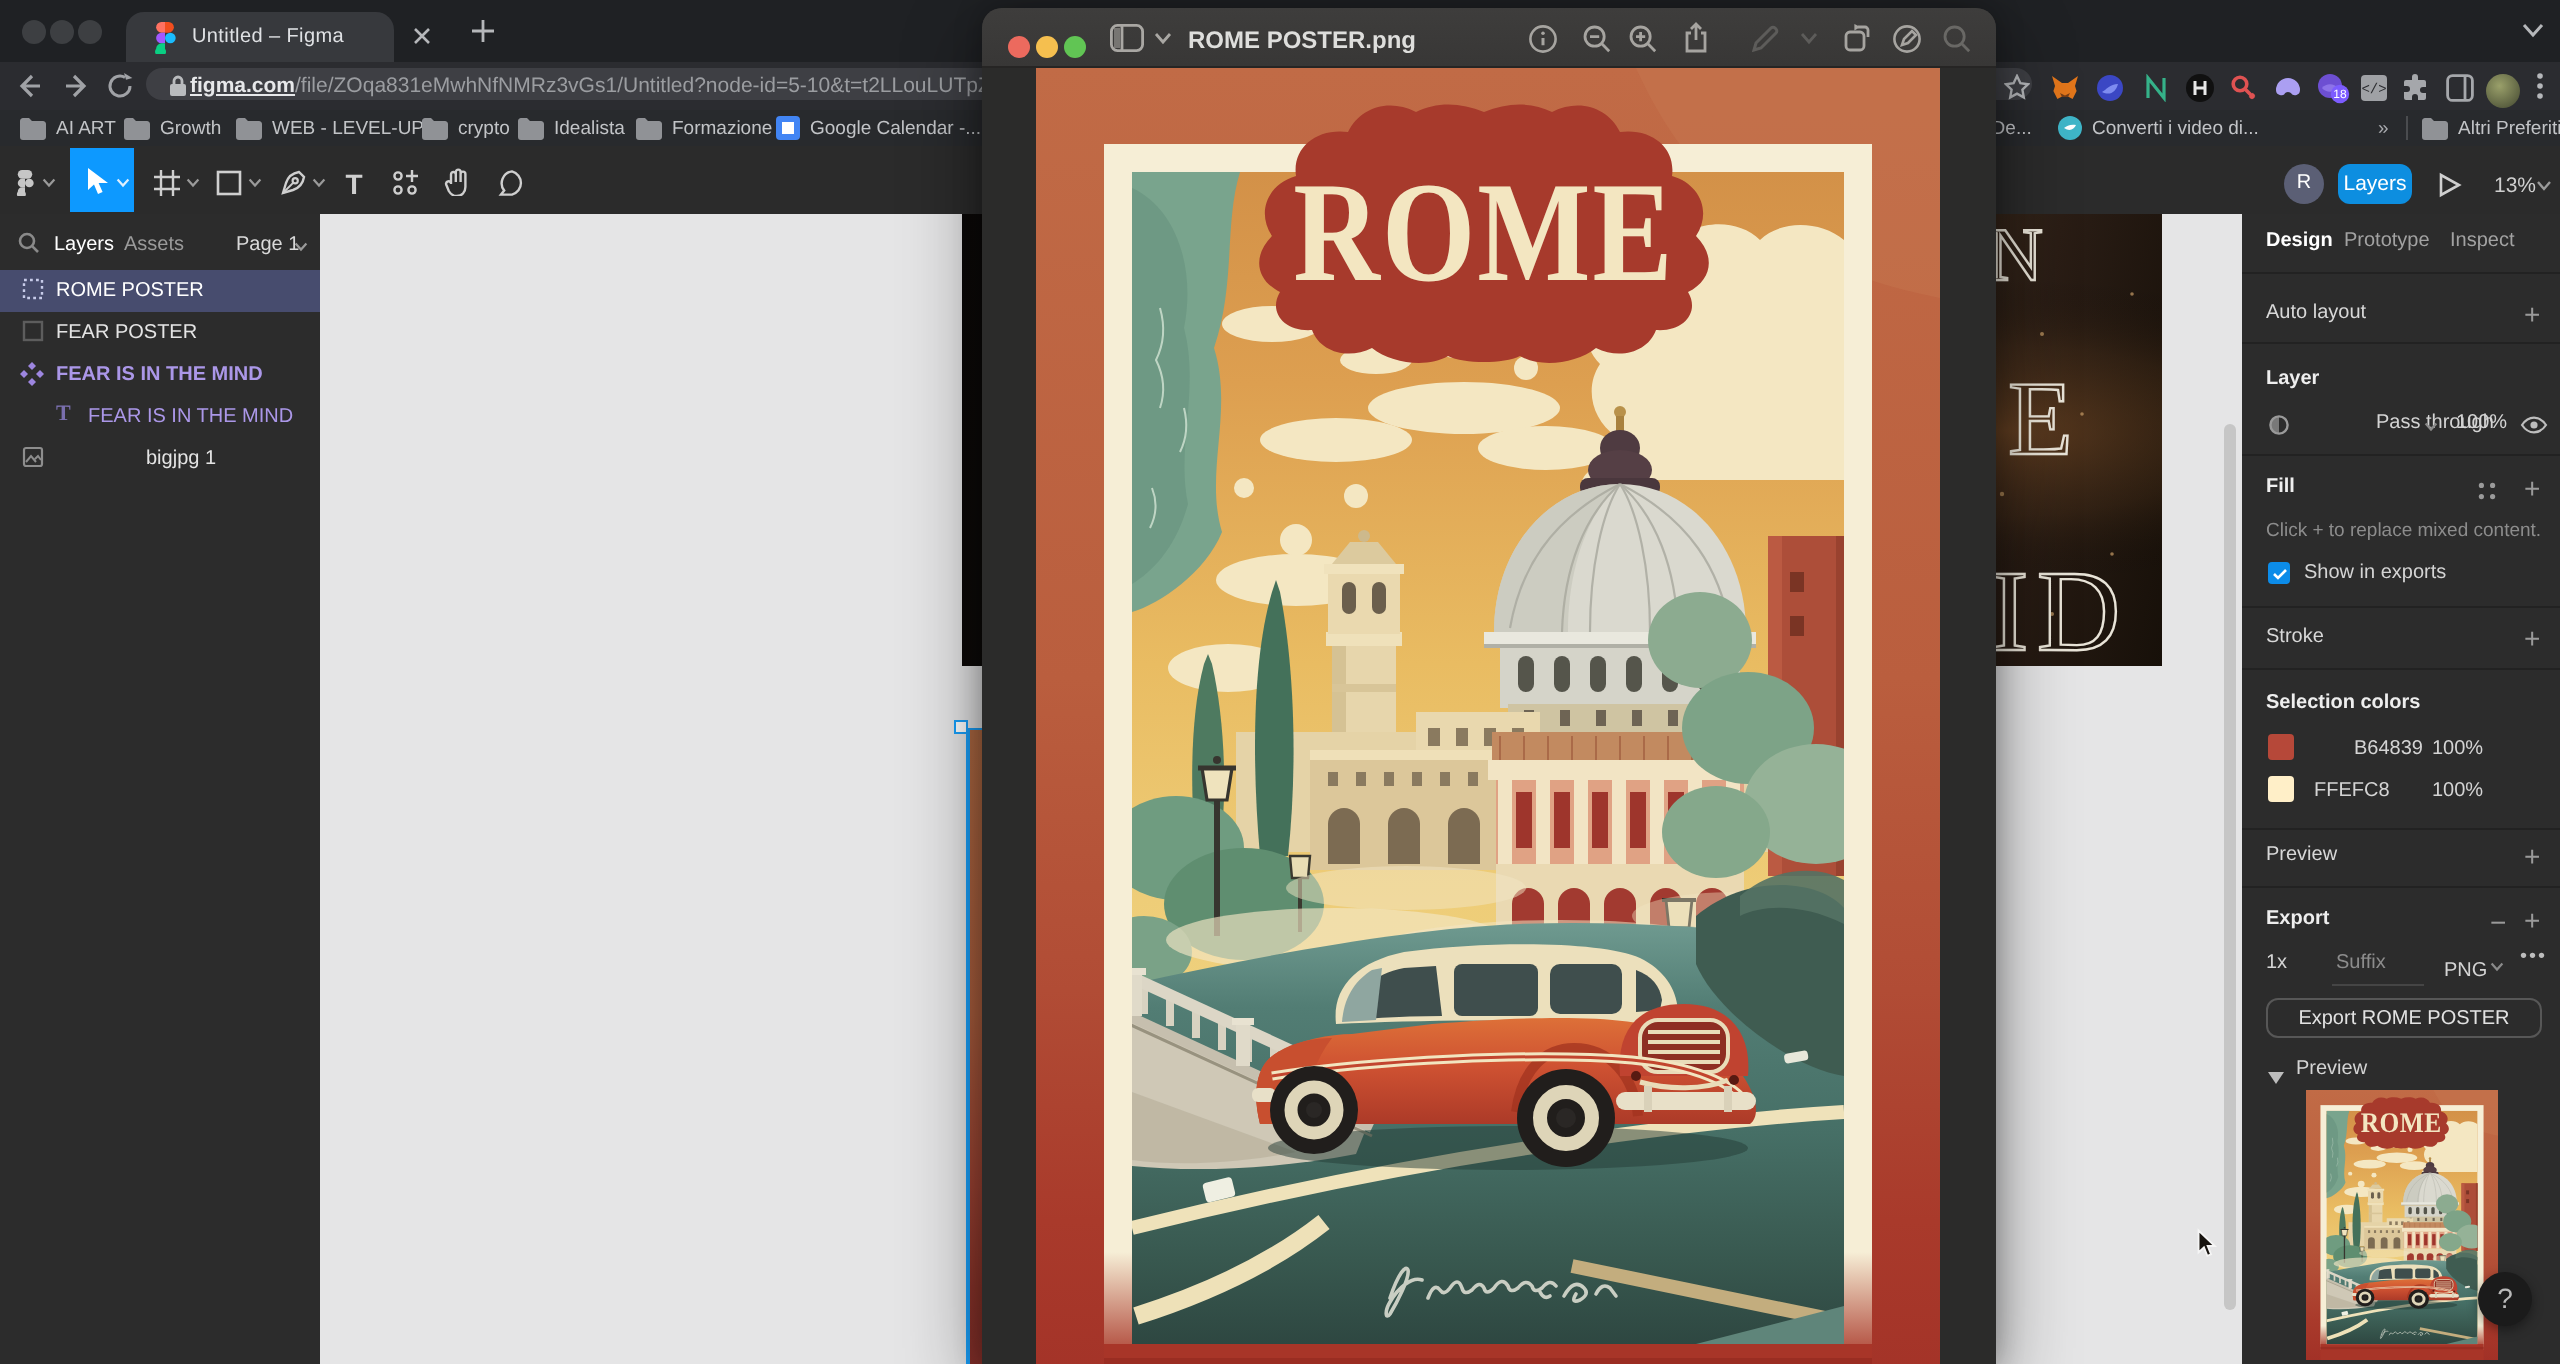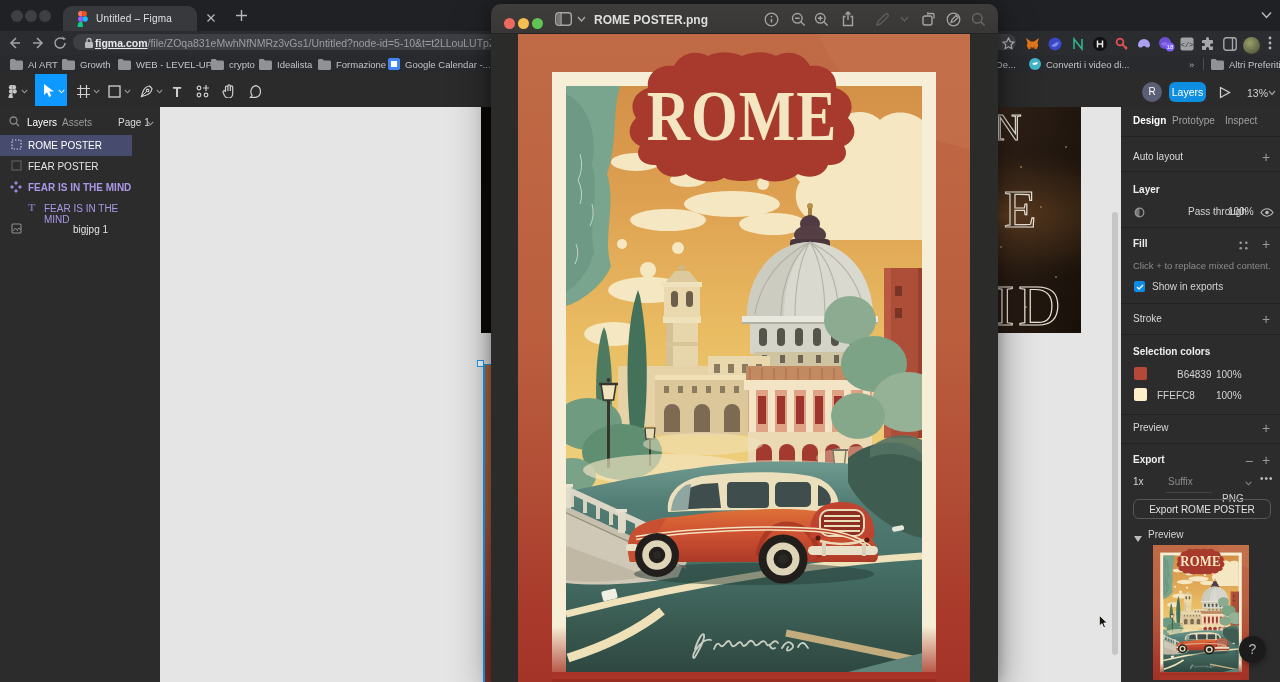--- a/index.html
+++ b/index.html
@@ -19,21 +19,21 @@
 .bmitem{top:1px;height:16px;font-size:9.5px;color:#c2c4c7;white-space:nowrap;display:flex;align-items:center;gap:5px;}
 .exticon{top:37px;}
 
 #figbar{left:0;top:73px;width:1280px;height:34px;background:#2b2b2b;}
 #movetool{left:35px;top:74px;width:32px;height:32px;background:#0d99ff;}
 #sharebtn{left:1169px;top:82px;width:37px;height:20px;background:#0d8ee0;border-radius:6px;color:#fff;font-size:10.5px;text-align:center;line-height:20px;}
 #ravatar{left:1142px;top:82px;width:20px;height:20px;border-radius:50%;background:#5b5f75;color:#fff;font-size:10px;text-align:center;line-height:20px;}
 #zoomlbl{left:1247px;top:87px;font-size:10.5px;color:#cfcfcf;}
 #leftpanel{left:0;top:107px;width:160px;height:575px;background:#2c2c2c;}
 #rightpanel{left:1121px;top:107px;width:159px;height:575px;background:#2c2c2c;}
-.lrow{left:0;width:132px;height:21px;}
+.lrow{left:0;width:160px;height:21px;}
 .lrow .lbl{position:absolute;left:28px;top:5px;font-size:10px;color:#e4e4e4;}
 .sel{background:#474c6e;}
 .purple{color:#ab97e8 !important;}
 .rp{position:absolute;font-size:10px;color:#d4d4d4;}
 .rphead{font-weight:bold;color:#eee;}
 .rpgray{color:#8c8c8c;}
 .rpdiv{position:absolute;left:1121px;width:159px;height:1px;background:#222;}
 .plus{position:absolute;color:#9a9a9a;font-size:14px;font-weight:400;}
 #fearposter{left:481px;top:107px;width:600px;height:226px;background:linear-gradient(100deg,#0b0908 0%,#120e0c 25%,#1e1613 42%,#382a1e 60%,#443120 72%,#2a1d15 86%,#171009 100%);}
 #romesliver{left:484px;top:364px;width:14px;height:318px;background:linear-gradient(#b06a43 0%,#ad5f3e 45%,#a04434 72%,#8e352b 88%,#86302a 100%);}
@@ -673,21 +673,21 @@
     <div class="rpdiv" style="top:414px;"></div>
     <div class="rp" style="left:1133px;top:422px;color:#d8d8d8;">Preview</div>
     <div class="plus" style="left:1262px;top:420px;">+</div>
     <div class="rpdiv" style="top:443px;"></div>
     <div class="rp rphead" style="left:1133px;top:454px;">Export</div>
     <div class="abs" style="left:1245px;top:453px;color:#9a9a9a;font-size:14px;">−</div>
     <div class="plus" style="left:1262px;top:452px;">+</div>
     <div class="rp" style="left:1133px;top:476px;">1x</div>
     <div class="rp rpgray" style="left:1168px;top:476px;">Suffix</div>
     <div class="abs" style="left:1166px;top:492px;width:46px;height:1px;background:#454545;"></div>
-    <div class="rp" style="left:1222px;top:493px;">PNG</div>
+    <div class="rp" style="left:1222px;top:480px;">PNG</div>
     <svg class="abs" style="left:1245px;top:481px;" width="7" height="5" viewBox="0 0 7 5">
         <path fill="none" stroke="#8a8a8a" stroke-width="1.1" d="M.8.8L3.5 3.8 6.2.8"></path>
       </svg>
     <div class="rp" style="left:1260px;top:473px;letter-spacing:1px;color:#bdbdbd;">•••</div>
     <div class="abs" style="left:1133px;top:499px;width:138px;height:20px;border:1px solid #575757;border-radius:6px;color:#e2e2e2;font-size:10px;text-align:center;line-height:19px;">Export ROME POSTER</div>
     <svg class="abs" style="left:1134px;top:536px;" width="8" height="6" viewBox="0 0 8 6">
         <path fill="#bdbdbd" d="M0 0h8L4 6z"></path>
       </svg>
     <div class="rp" style="left:1148px;top:529px;">Preview</div>
     <div class="abs" id="thumbholder" style="left:1153px;top:545px;width:96px;height:135px;"><svg width="96" height="135" viewBox="0 0 452 678" preserveAspectRatio="none">

